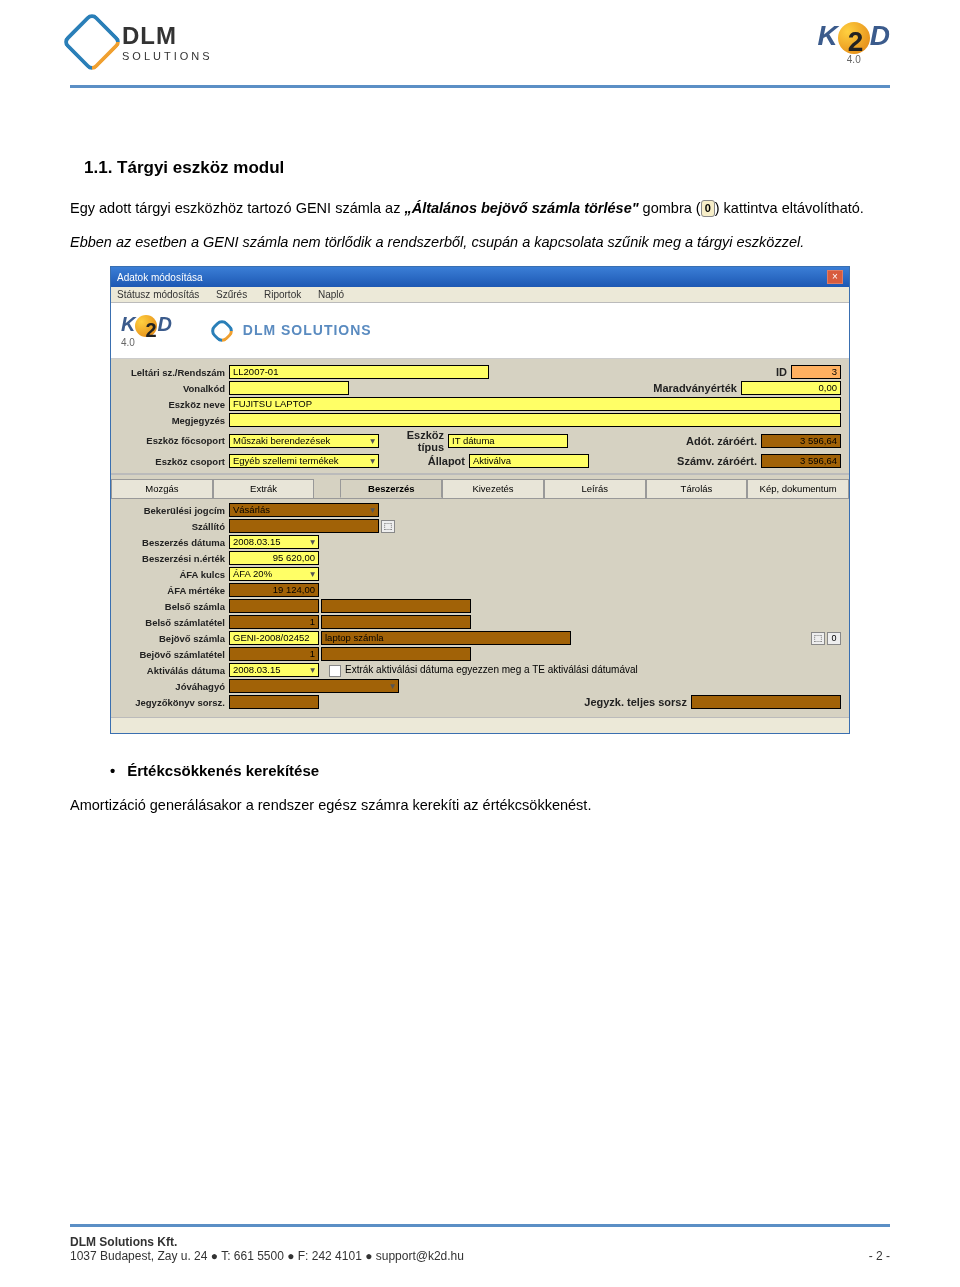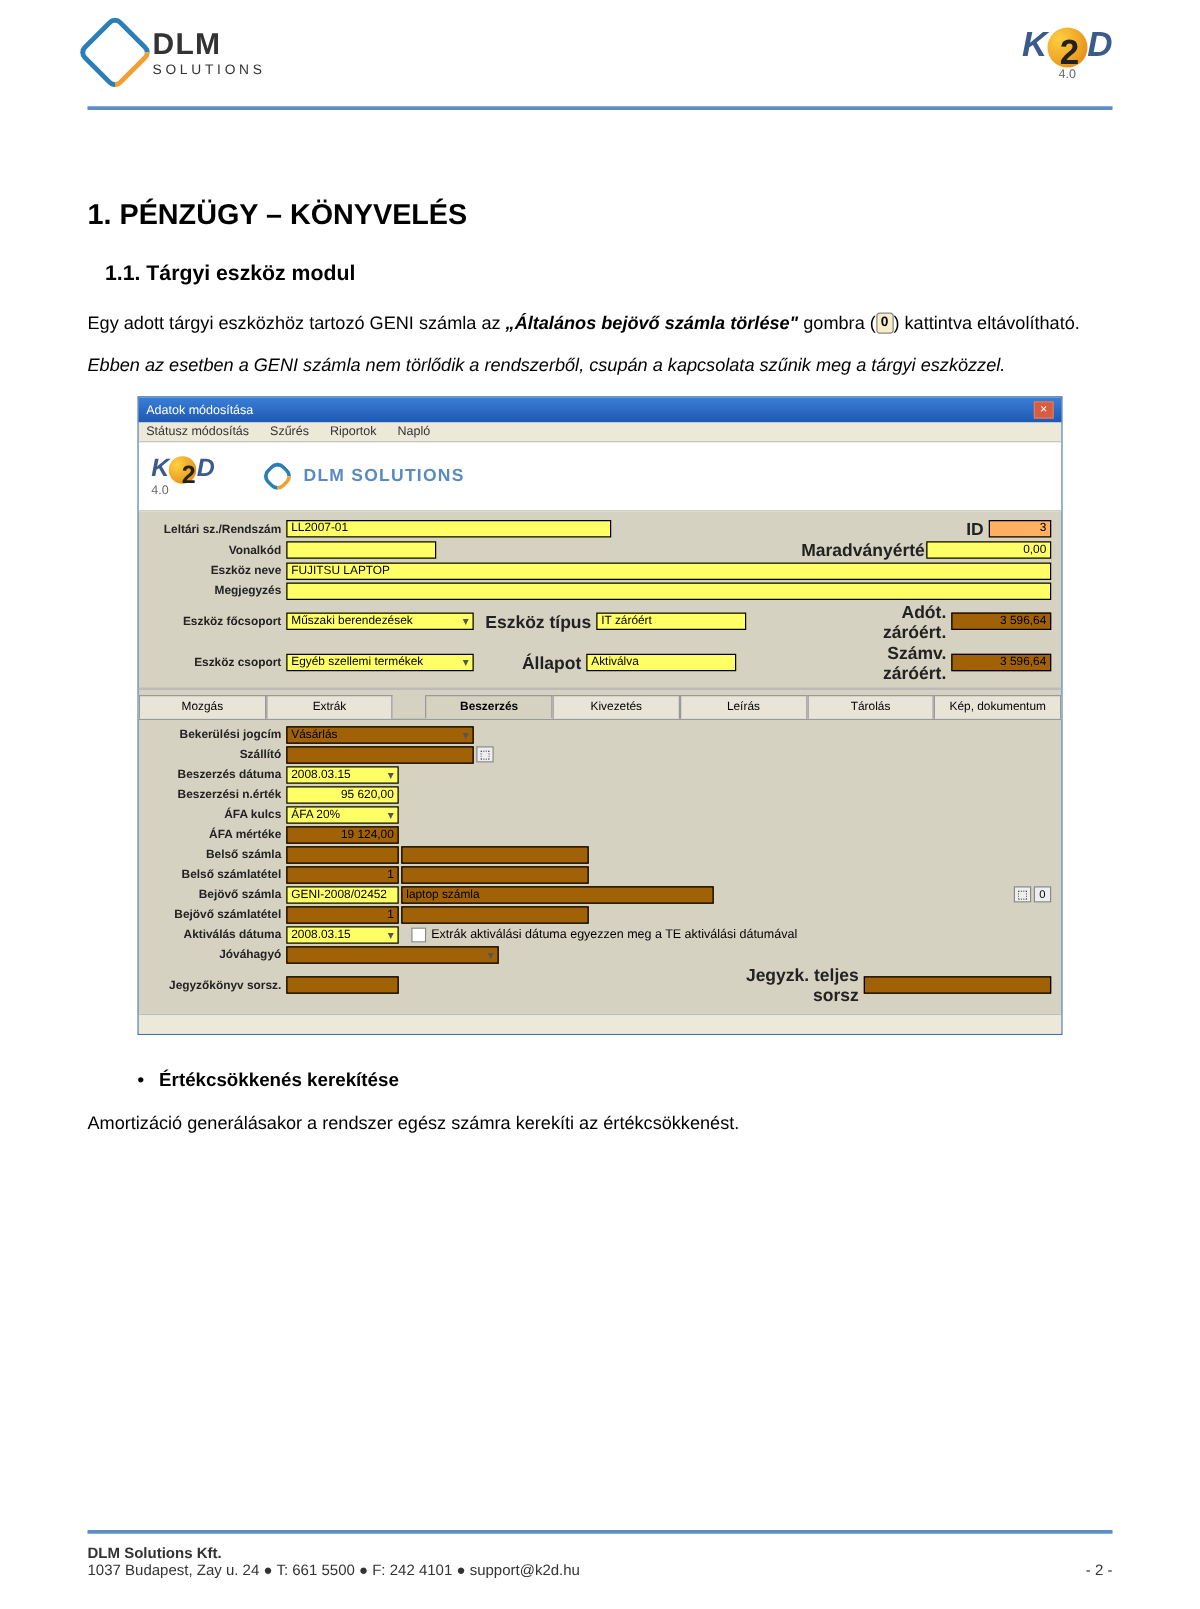--- a/index.html
+++ b/index.html
@@ -172,21 +172,21 @@
     text-align: right;
     padding-right: 4px;
     font-weight: bold;
     font-size: 9.5px;
     color: #222;
   }
   .flbl-r {
     text-align: right;
     padding-right: 4px;
     font-weight: bold;
-    font-size: 14px;
+    font-size: 11px;
     color: #222;
   }
   .fin {
     background: #ffff66;
     border: 1px solid #000000;
     height: 14px;
     padding: 0 3px;
     font-size: 9.5px;
     overflow: hidden;
     white-space: nowrap;
@@ -278,21 +278,20 @@
         <span class="logo-sub">SOLUTIONS</span>
       </div>
     </div>
     <div class="logo-right">
       <span class="k2d">K<span class="k2d-ball"></span>D</span>
       <div class="k2d-sub">4.0</div>
     </div>
   </div>
 
   <div class="content">
-    <h1>1.   PÉNZÜGY – KÖNYVELÉS</h1>
     <h2>1.1. Tárgyi eszköz modul</h2>
 
 
     <p class="body">
       <span>Egy adott tárgyi eszközhöz tartozó GENI számla az </span><b><i>„Általános bejövő számla törlése"</i></b><span> gombra (</span><span class="zero-icon">0</span><span>) kattintva eltávolítható.</span>
     </p>
 
     <p class="body"><i>Ebben az esetben a GENI számla nem törlődik a rendszerből, csupán a kapcsolata szűnik meg a tárgyi eszközzel.</i></p>
 
     <div class="app-window">
@@ -336,22 +335,22 @@
           <div class="flbl">Eszköz neve</div>
           <div class="fin" style="flex:1">FUJITSU LAPTOP</div>
         </div>
         <div class="frow">
           <div class="flbl">Megjegyzés</div>
           <div class="fin" style="flex:1"></div>
         </div>
         <div class="frow">
           <div class="flbl">Eszköz főcsoport</div>
           <div class="fin fin-combo" style="width:150px">Műszaki berendezések</div>
-          <div class="flbl-r" style="width:98px">Eszköz típus</div>
-          <div class="fin" style="width:120px">IT záróért</div>
+          <div class="flbl-r" style="width:69px">Eszköz típus</div>
+          <div class="fin" style="width:120px">IT dátuma</div>
           <div style="flex:1"></div>
           <div class="flbl-r" style="width:90px">Adót. záróért.</div>
           <div class="fin fin-white fin-num" style="width:80px">3 596,64</div>
         </div>
         <div class="frow">
           <div class="flbl">Eszköz csoport</div>
           <div class="fin fin-combo" style="width:150px">Egyéb szellemi termékek</div>
           <div class="flbl-r" style="width:90px">Állapot</div>
           <div class="fin" style="width:120px">Aktiválva</div>
           <div style="flex:1"></div>

